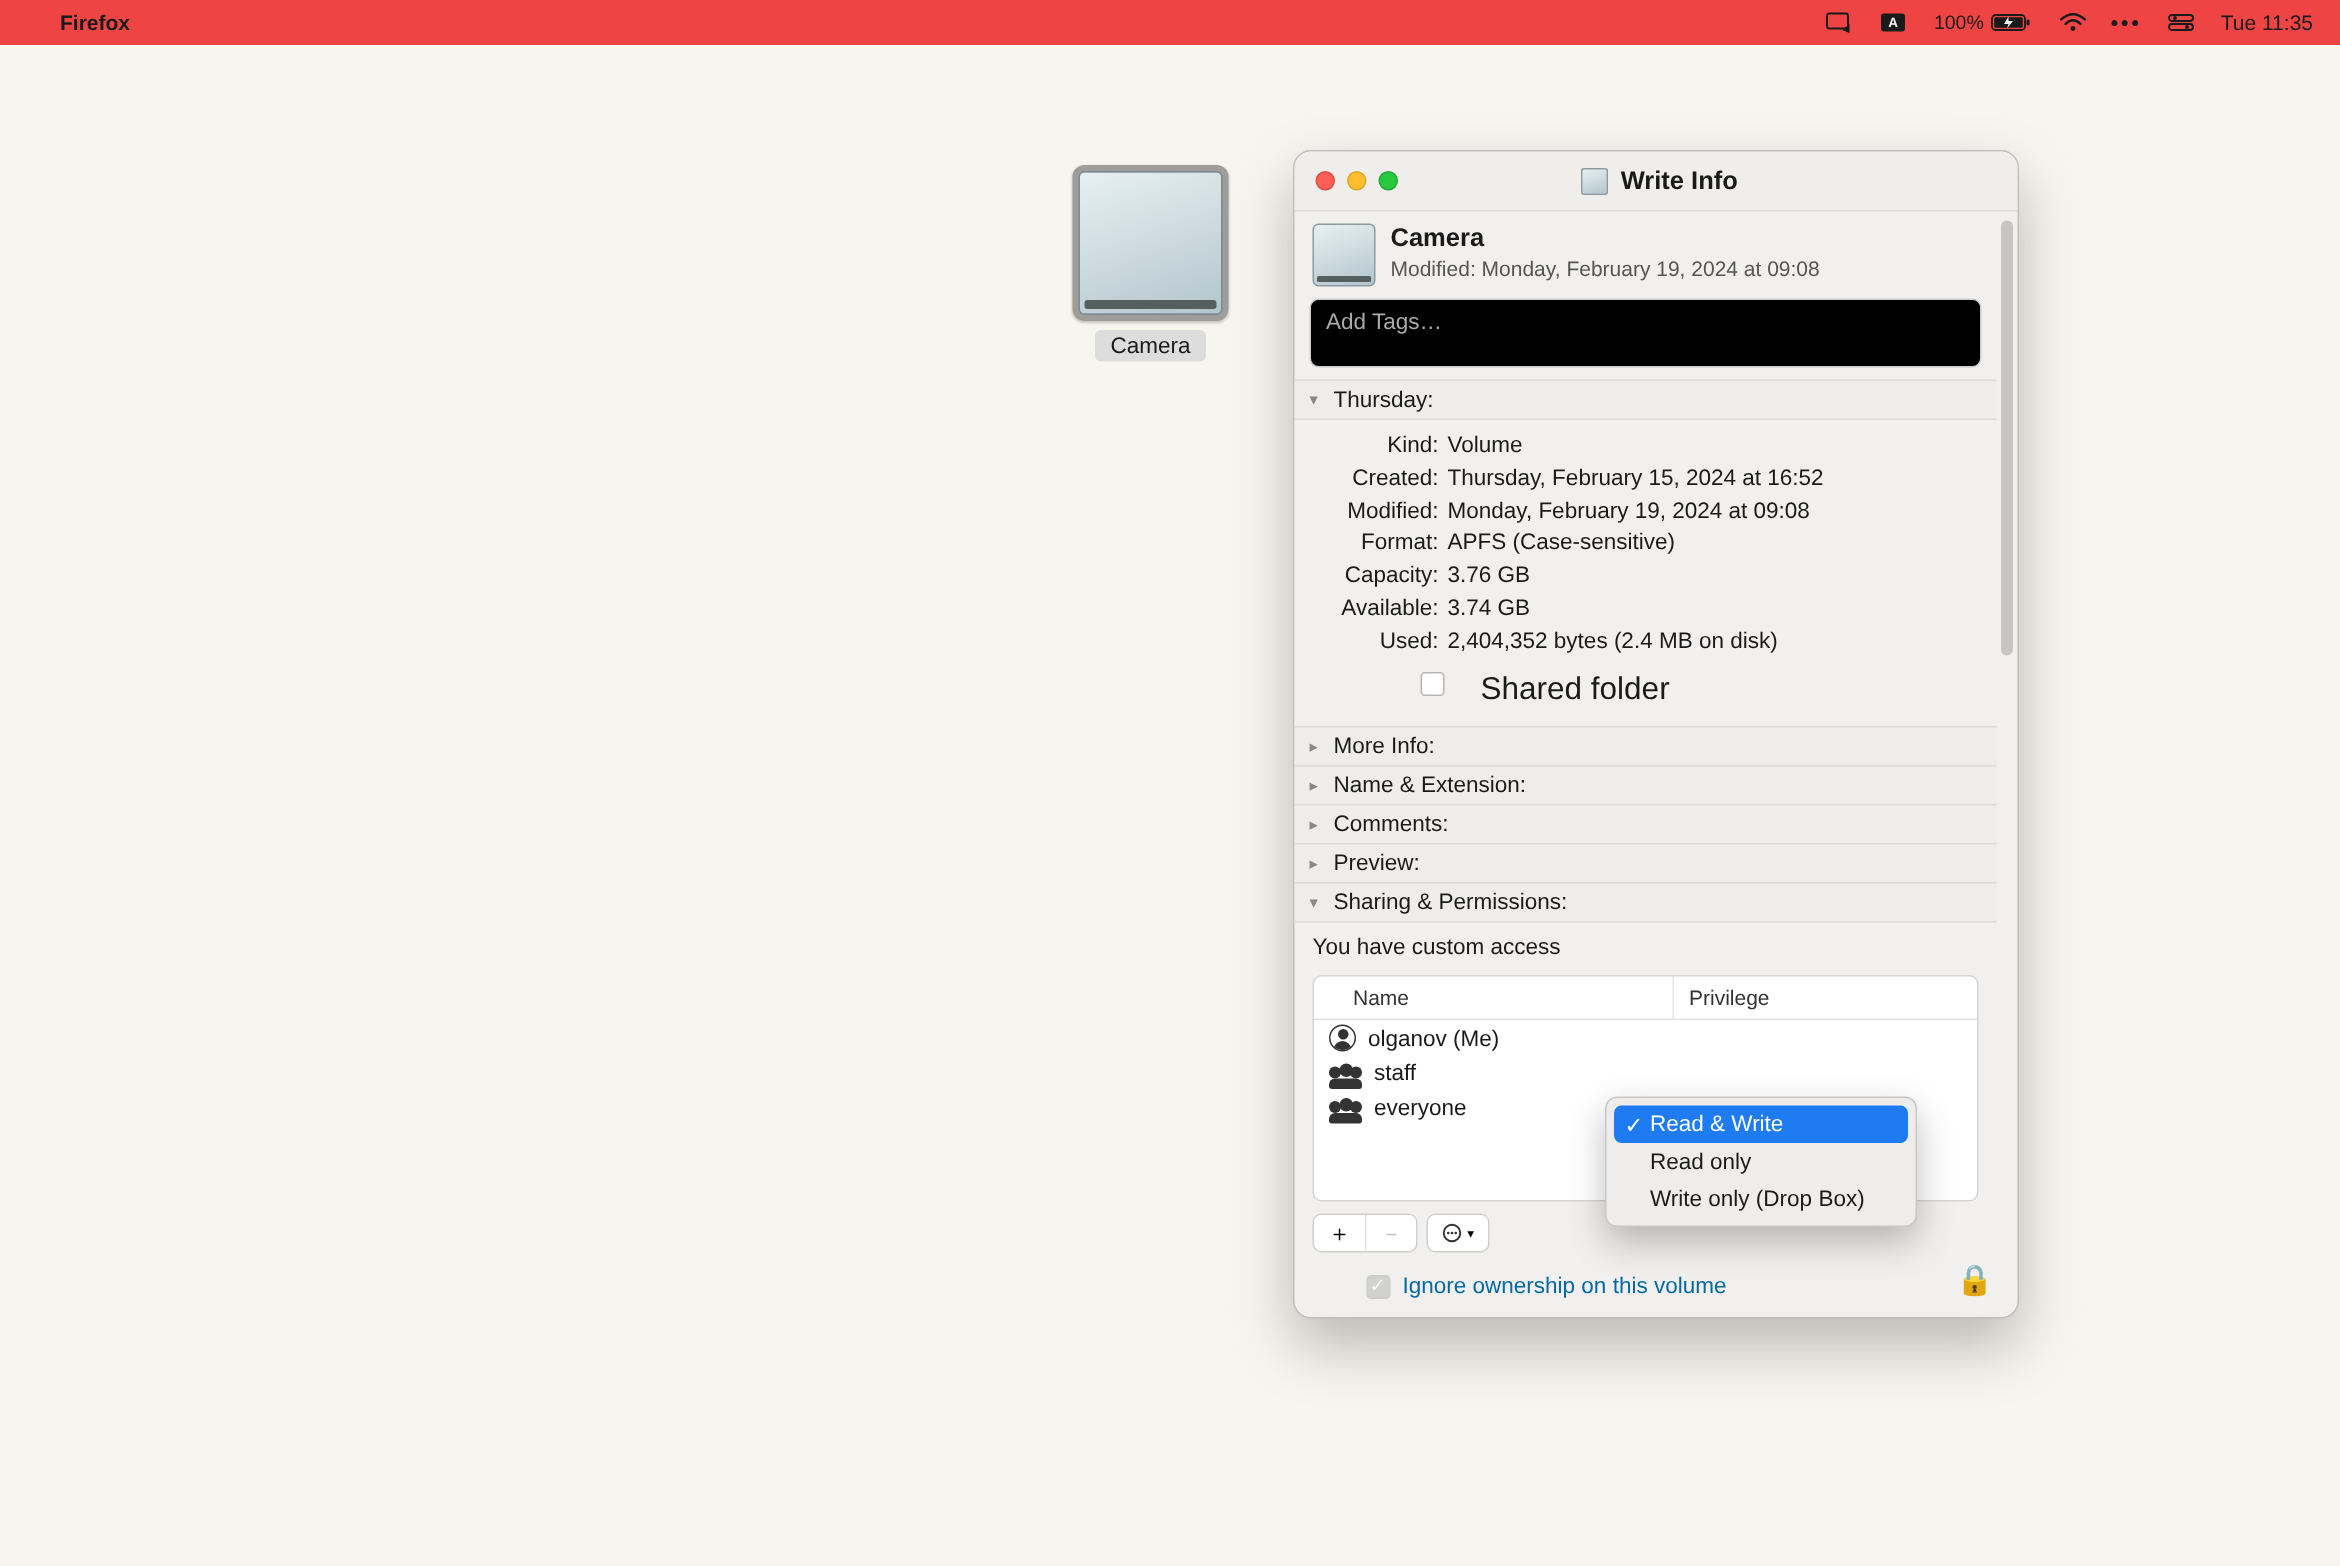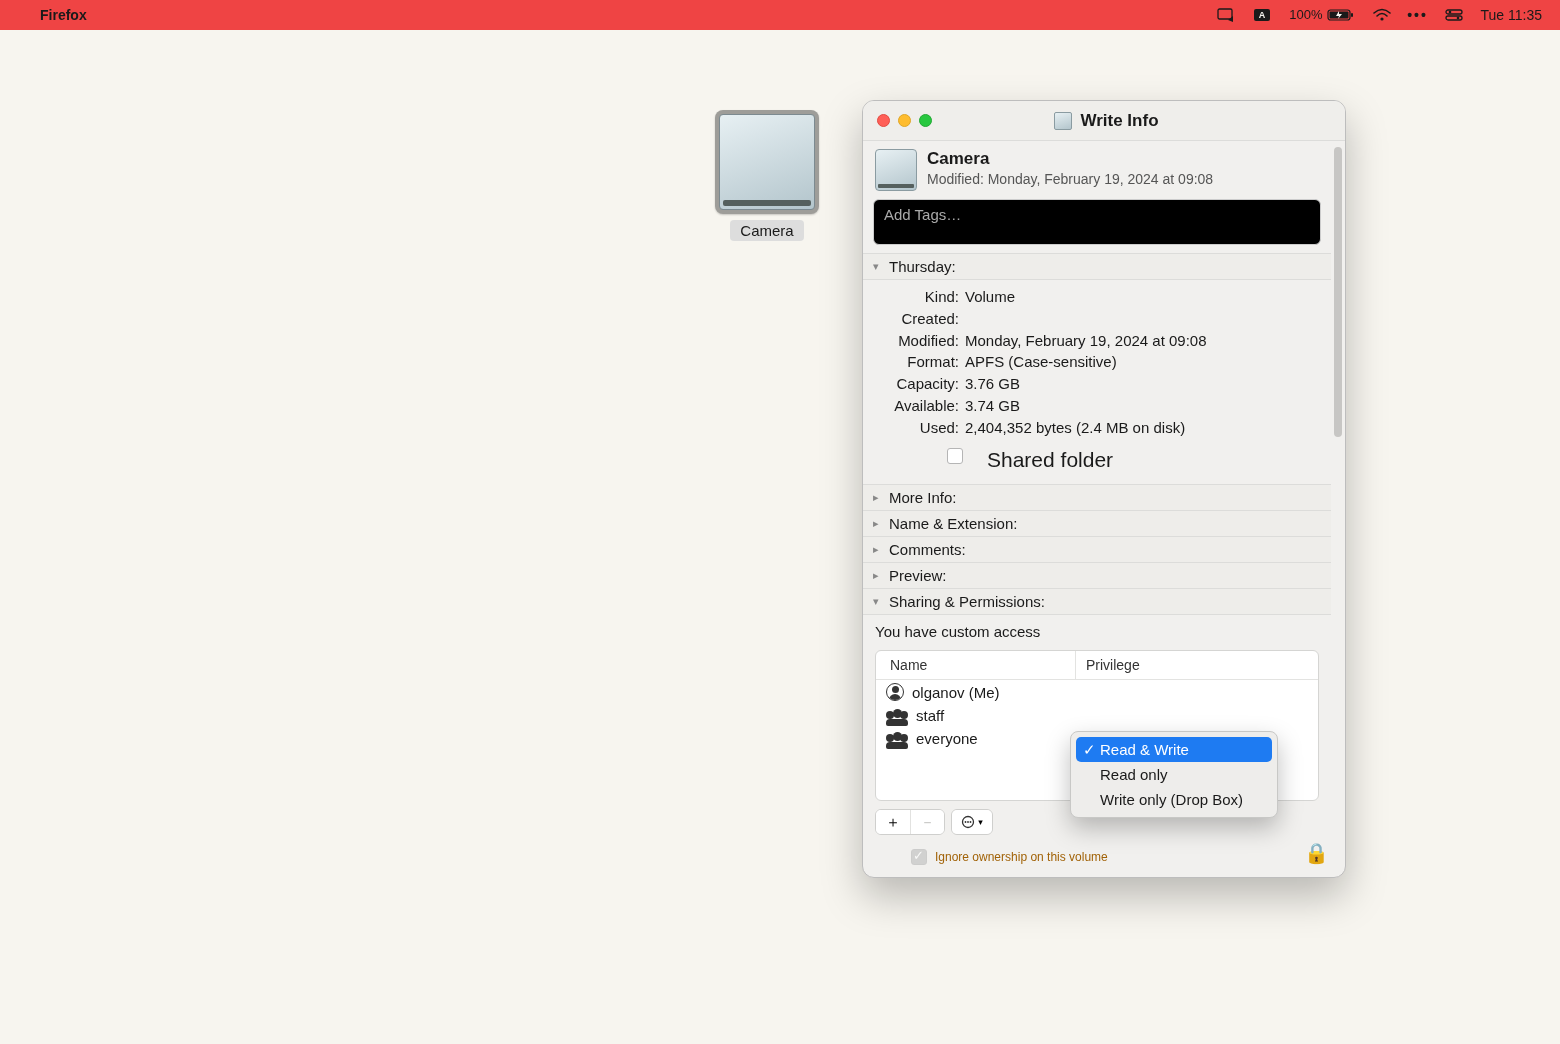--- a/index.html
+++ b/index.html
@@ -239,21 +239,21 @@
     border-radius: 6px;
     background: #fff;
     overflow: hidden;
   }
   .perm-head {
     display: flex;
     border-bottom: 1px solid #e3e3e1;
     font-size: 14px;
     color: #333;
   }
-  .perm-head .col-name { width: 200px; padding: 6px 14px; border-right: 1px solid #e3e3e1; }
+  .perm-head .col-name { width: 240px; padding: 6px 26px; border-right: 1px solid #e3e3e1; }
   .perm-head .col-priv { flex: 1; padding: 6px 10px; }
   .perm-rows { min-height: 120px; }
   .perm-row {
     display: flex;
     padding: 3px 0;
     font-size: 15px;
   }
   .perm-row .cell-name {
     width: 200px;
     padding: 0 10px;
@@ -367,22 +367,22 @@
   .seg button + button { border-left: 1px solid #e2e2e0; }
   .seg button.disabled { color: #c0c0be; cursor: default; }
   .gear-seg { margin-left: 6px; }
   .gear-seg button { width: 40px; gap: 3px; }
 
   .ignore-row {
     display: flex;
     align-items: center;
     gap: 8px;
     margin-top: 14px;
-    color: #a16207;
-    font-size: 12px;
+    color: #0369a1;
+    font-size: 15px;
     padding-left: 36px;
   }
 
   .lock-icon {
     position: absolute;
     right: 16px;
     bottom: 12px;
     font-size: 20px;
   }
 </style>
@@ -477,20 +477,21 @@
         <span class="disclosure">▾</span>
         <span>Thursday:</span>
       </div>
       <div class="general-body">
         <div class="kv">
             <span class="k">Kind:</span>
             <span class="v">Volume</span>
           </div>
         <div class="kv">
             <span class="k">Created:</span>
+            <span class="v">Thursday, February 15, 2024 at 16:52</span>
           </div>
         <div class="kv">
             <span class="k">Modified:</span>
             <span class="v">Monday, February 19, 2024 at 09:08</span>
           </div>
         <div class="kv">
             <span class="k">Format:</span>
             <span class="v">APFS (Case-sensitive)</span>
           </div>
         <div class="kv">

